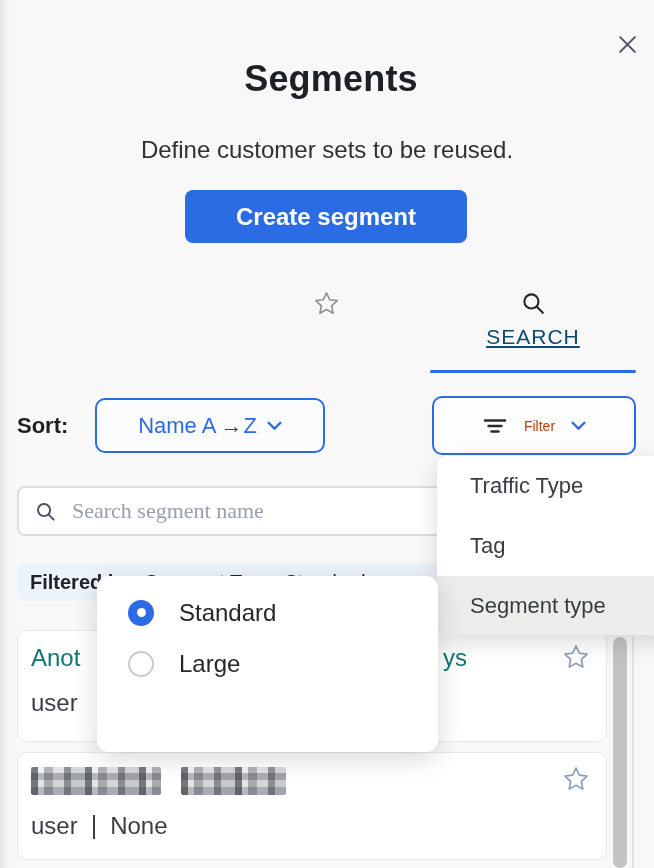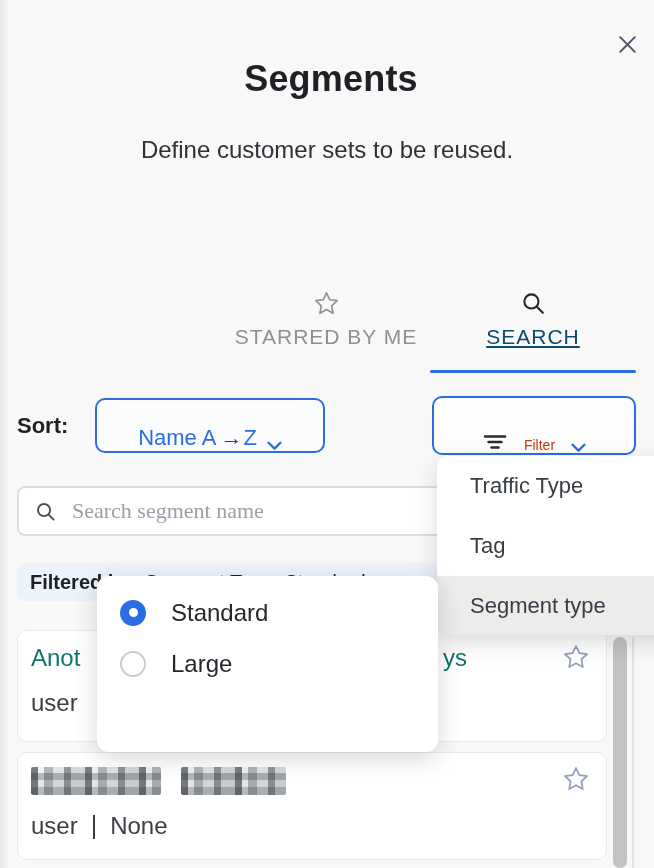--- a/index.html
+++ b/index.html
@@ -32,21 +32,21 @@
   .tab .tab-label{margin-top:8px; font-size:21px; letter-spacing:1px; color:#8c9197;}
   .tab.active .tab-label{color:#0c4a6e;text-decoration:underline;}
   .tab1{left:24px;} .tab2{left:231px;} .tab3{left:438px;}
   .tab-underline{position:absolute; left:430px; bottom:-1px; width:206px; height:3px;
     background:#2b6ce5; border-radius:2px;}
 
   
   .toolbar{position:absolute; top:396px; left:0; width:590px; height:59px;}
   .sort-label{position:absolute; left:17px; top:0; line-height:59px;
     font-size:22px; font-weight:700; color:#1c1f24;}
-  .pill-btn{position:absolute; display:flex; align-items:flex-end; justify-content:center;
+  .pill-btn{position:absolute; display:flex; align-items:center; justify-content:center;
     border:2px solid #2b6ce5; border-radius:10px; cursor:pointer; background:#fbfcfe; box-sizing:border-box;}
   .sort-btn{left:95px; top:2px; width:230px; height:55px; gap:10px;}
   .sort-btn .sort-value, .sort-btn .sort-end{font-size:22px; color:#2b6ce5;}
   .sort-btn .sort-arrow{font-size:22px; color:#3a3f45; margin:0 1px 0 4px;}
   .filter-btn{left:432px; top:0; width:204px; height:59px; gap:16px; background:#fdfdfe;}
   .filter-btn .filter-label{font-size:14px; color:#c2410c;}
 
   
   .search-box{position:absolute; left:17px; top:486px; width:620px; height:50px;
     background:#fff; border:2px solid #dadee3; border-radius:8px; box-sizing:border-box;
@@ -95,21 +95,21 @@
     background:#fff; border-radius:10px; box-shadow:0 8px 24px rgba(0,0,0,.14); z-index:30;}
   .menu-item{height:60px; display:flex; align-items:center; padding-left:33px;
     font-size:22px; color:#383d44; cursor:pointer;}
   .menu-item:first-child{border-radius:10px 10px 0 0;}
   .menu-item.highlighted{height:59px; background:#ececeb; border-radius:0 0 0 10px;}
 
   
   .popup{position:absolute; left:97px; top:576px; width:341px; height:176px;
     background:#fff; border-radius:12px; box-shadow:0 6px 26px rgba(0,0,0,.16);
     z-index:40; padding-top:11px; box-sizing:border-box;}
-  .opt{height:51px; display:flex; align-items:center; padding-left:23px; gap:25px; cursor:pointer;}
+  .opt{height:51px; display:flex; align-items:center; padding-left:31px; gap:25px; cursor:pointer;}
   .radio{width:26px; height:26px; border-radius:50%; box-sizing:border-box; position:relative; flex:0 0 auto;}
   .radio.off{background:#fff; border:2px solid #c8ccd2;}
   .radio.on{background:#2b6ce5;}
   .radio.on::after{content:""; position:absolute; left:50%; top:50%; width:9px; height:9px;
     margin:-4.5px 0 0 -4.5px; background:#fff; border-radius:50%;}
   .opt-label{font-size:24px; color:#24272c;}
 
   svg{display:block;}
 </style>
 </head>
@@ -120,29 +120,29 @@
   <button class="close-btn">
     <span>
       <svg width="21" height="21" viewBox="0 0 20 20" fill="none">
         <path d="M3 3 L17 17 M17 3 L3 17" stroke="#4a5160" stroke-width="1.8" stroke-linecap="round"></path>
       </svg>
     </span>
   </button>
 
   <div class="page-title">Segments</div>
   <div class="page-subtitle">Define customer sets to be reused.</div>
+  <button class="create-btn">Create segment</button>
 
   <div class="tabs">
     <div class="tab tab2">
       <span>
         <svg width="27" height="27" viewBox="0 0 26 26" fill="none">
           <path d="M13 2.8 L16.1 9.4 L23.3 10.3 L18 15.2 L19.3 22.4 L13 18.8 L6.7 22.4 L8 15.2 L2.7 10.3 L9.9 9.4 Z" stroke="#8c9197" stroke-width="1.6" stroke-linejoin="round"></path>
         </svg>
       </span>
-      <span class="tab-label">STARRED BY ME</span>
     </div>
     <div class="tab tab3 active">
       <span>
         <svg width="27" height="27" viewBox="0 0 26 26" fill="none">
           <circle cx="11" cy="11" r="6.8" stroke="#23262b" stroke-width="2"></circle>
           <path d="M16.2 16.2 L22 22" stroke="#23262b" stroke-width="2" stroke-linecap="round"></path>
         </svg>
       </span>
       <span class="tab-label">SEARCH</span>
     </div>

